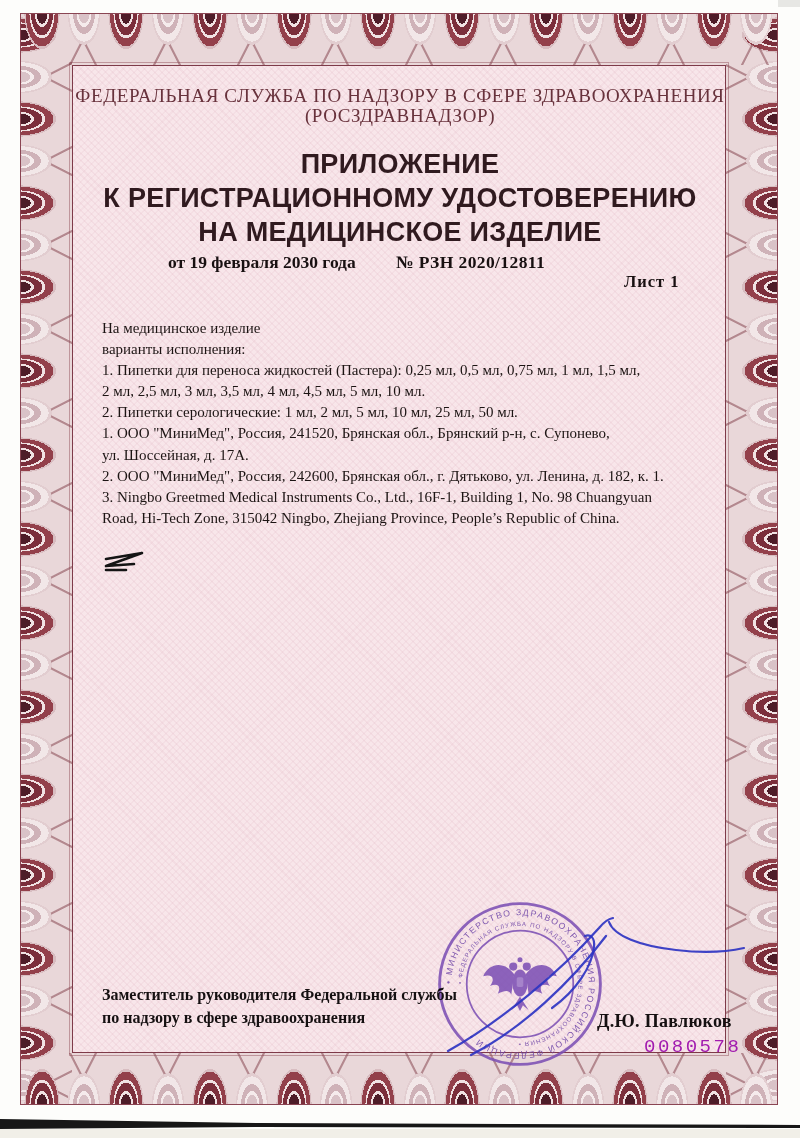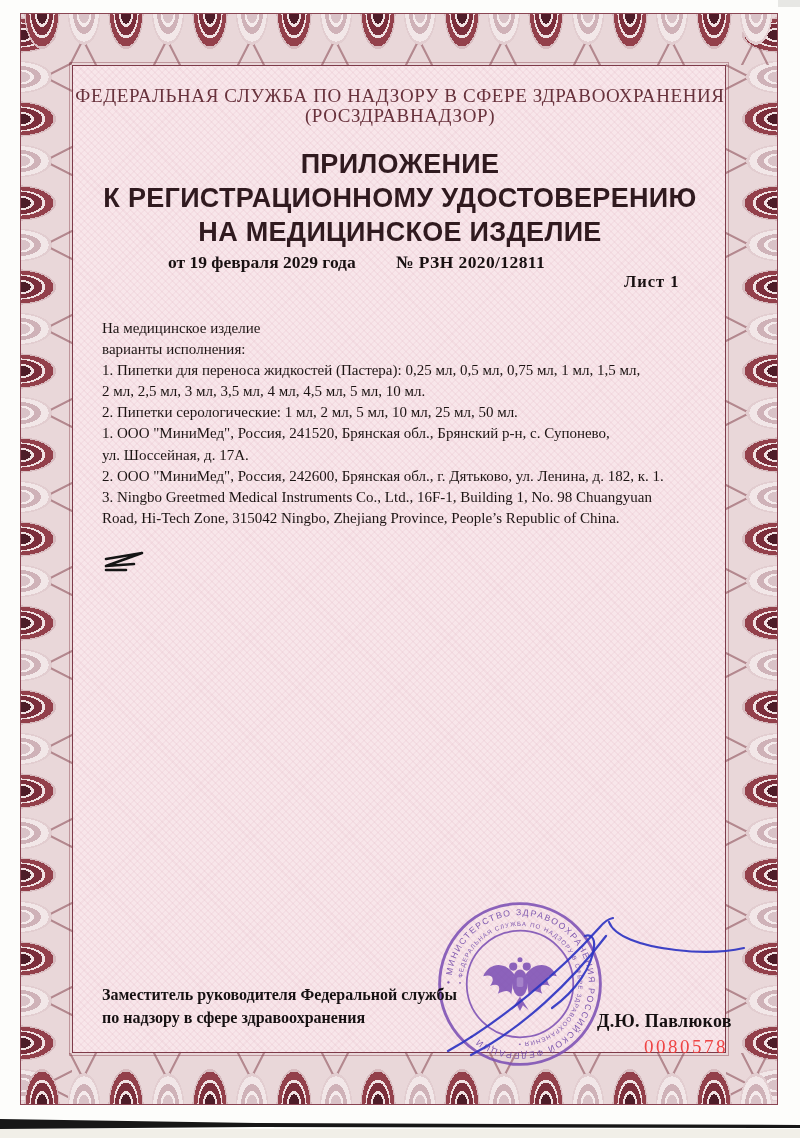--- a/index.html
+++ b/index.html
@@ -88,22 +88,22 @@
   .number-text{left:396px;letter-spacing:.4px;}
   .sheet-label{left:624px;top:272px;color:#181011;font-weight:bold;font-size:16.5px;letter-spacing:1px;}
 
   .body-text{left:102px;top:318px;width:640px;color:#1c1413;font-size:15px;line-height:21.1px;}
   .bline{white-space:nowrap;}
   .bline.b{font-weight:bold;}
 
   .sig-block{left:102px;top:984px;color:#151011;font-weight:bold;font-size:16px;line-height:22.5px;}
   .sig-name{left:597px;top:999px;color:#151011;font-weight:bold;font-size:18px;letter-spacing:.3px;margin-top:12px;}
   .serial{
-    left:644px;top:1036px;color:#ef4444;font-size:19px;letter-spacing:2.5px;
-    font-family:Liberation Serif, serif;
+    left:644px;top:1036px;color:#a21caf;font-size:19px;letter-spacing:2.5px;
+    font-family:Liberation Mono, monospace;
   }
 
   
   .stamp{
     position:absolute;left:428px;top:892px;width:184px;height:184px;
     filter:blur(.45px);opacity:.88;mix-blend-mode:multiply;z-index:4;
   }
   .sc{fill:none;stroke:#7c50b4;}
   .sc.outer{stroke-width:3;}
   .sc.inner{stroke-width:1.8;}
@@ -237,21 +237,21 @@
     <div>(РОСЗДРАВНАДЗОР)</div>
   </div>
 
   <div class="abs doc-title">
     <div>ПРИЛОЖЕНИЕ</div>
     <div>К РЕГИСТРАЦИОННОМУ УДОСТОВЕРЕНИЮ</div>
     <div>НА МЕДИЦИНСКОЕ ИЗДЕЛИЕ</div>
   </div>
 
   <div class="abs date-row">
-    <span class="abs date-text">от  19 февраля 2029 года</span>
+    <span class="abs date-text">от  19 февраля 2030 года</span>
     <span class="abs number-text">№  РЗН 2020/12811</span>
   </div>
 
   <div class="abs sheet-label">Лист  1</div>
 
   <div class="abs body-text">
       <div class="bline">На медицинское изделие</div>
       <div class="bline">варианты исполнения:</div>
       <div class="bline">1. Пипетки для переноса жидкостей (Пастера): 0,25 мл, 0,5 мл, 0,75 мл, 1 мл, 1,5 мл,</div>
       <div class="bline">2 мл, 2,5 мл, 3 мл, 3,5 мл, 4 мл, 4,5 мл, 5 мл, 10 мл.</div>

